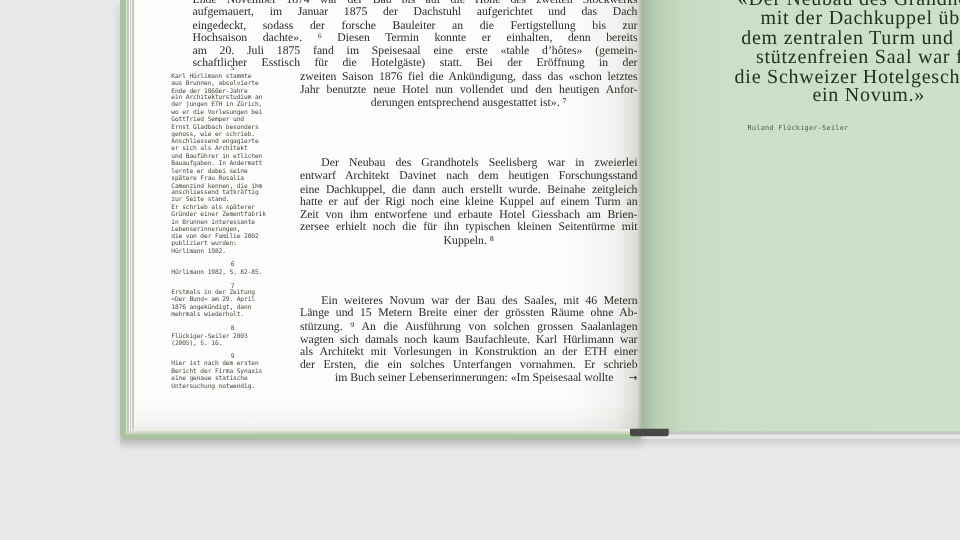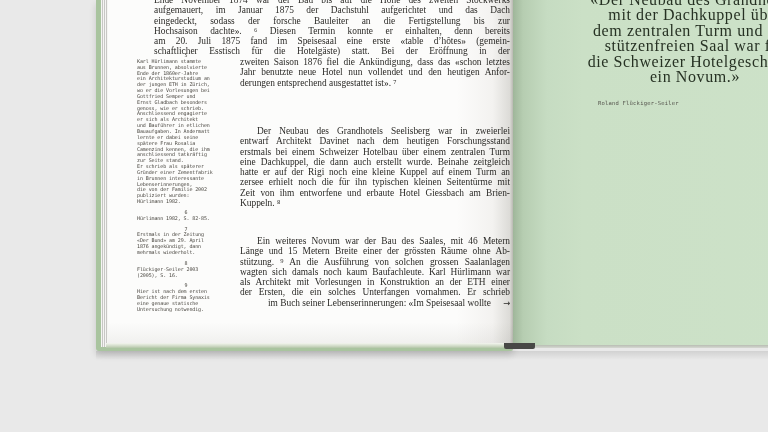--- a/index.html
+++ b/index.html
@@ -48,21 +48,21 @@
   .bookmark{
     position:absolute;left:504px;top:343px;width:31px;height:6px;
     background:#484846;border-radius:0 0 2px 2px;
   }
 
   
   .bodytext{position:absolute;color:#2b2a27;font-size:9.4px;line-height:10.3px;}
   .jl .ln{text-align:justify;text-align-last:justify;}
   .top-full{left:154px;top:-5px;width:356px;}
   .top-ind{left:240px;top:57px;width:270px;}
-  .ln-left{text-align:left;}
+  .ln-left{text-align:center;}
   .sec-heading{
     position:absolute;left:262px;top:115px;
     color:#2b2a27;font-size:9.2px;line-height:10.3px;
     font-style:italic;letter-spacing:0.35px;
   }
   .para1{left:240px;top:126px;width:270px;}
   .para2{left:240px;top:236px;width:270px;}
   .indent1{text-indent:17px;}
   .flexline{display:flex;justify-content:space-between;align-items:baseline;margin-left:28px;}
   .arrow{font-family:"DejaVu Sans", sans-serif;font-size:8.5px;color:#2b2a27;}
@@ -116,25 +116,24 @@
         <div class="ln">Jahr benutzte neue Hotel nun vollendet und den heutigen Anfor-</div>
       </div>
     <div class="ln ln-left">derungen entsprechend ausgestattet ist». ⁷</div>
   </div>
 
 
   <div class="bodytext para1">
     <div class="ln indent1" style="text-align:justify;text-align-last:justify;">Der Neubau des Grandhotels Seelisberg war in zweierlei</div>
     <div class="jl">
         <div class="ln">entwarf Architekt Davinet nach dem heutigen Forschungsstand</div>
-        <div class="ln">erstmals bei einem Schweizer Hotelbau über einem zentralen Turm</div>
         <div class="ln">eine Dachkuppel, die dann auch erstellt wurde. Beinahe zeitgleich</div>
         <div class="ln">hatte er auf der Rigi noch eine kleine Kuppel auf einem Turm an</div>
+        <div class="ln">Zeit von ihm entworfene und erbaute Hotel Giessbach am Brien-</div>
         <div class="ln">zersee erhielt noch die für ihn typischen kleinen Seitentürme mit</div>
-        <div class="ln">Zeit von ihm entworfene und erbaute Hotel Giessbach am Brien-</div>
       </div>
     <div class="ln ln-left">Kuppeln. ⁸</div>
   </div>
 
   <div class="bodytext para2">
     <div class="ln indent1" style="text-align:justify;text-align-last:justify;">Ein weiteres Novum war der Bau des Saales, mit 46 Metern</div>
     <div class="jl">
         <div class="ln">Länge und 15 Metern Breite einer der grössten Räume ohne Ab-</div>
         <div class="ln">stützung. ⁹ An die Ausführung von solchen grossen Saalanlagen</div>
         <div class="ln">wagten sich damals noch kaum Baufachleute. Karl Hürlimann war</div>

